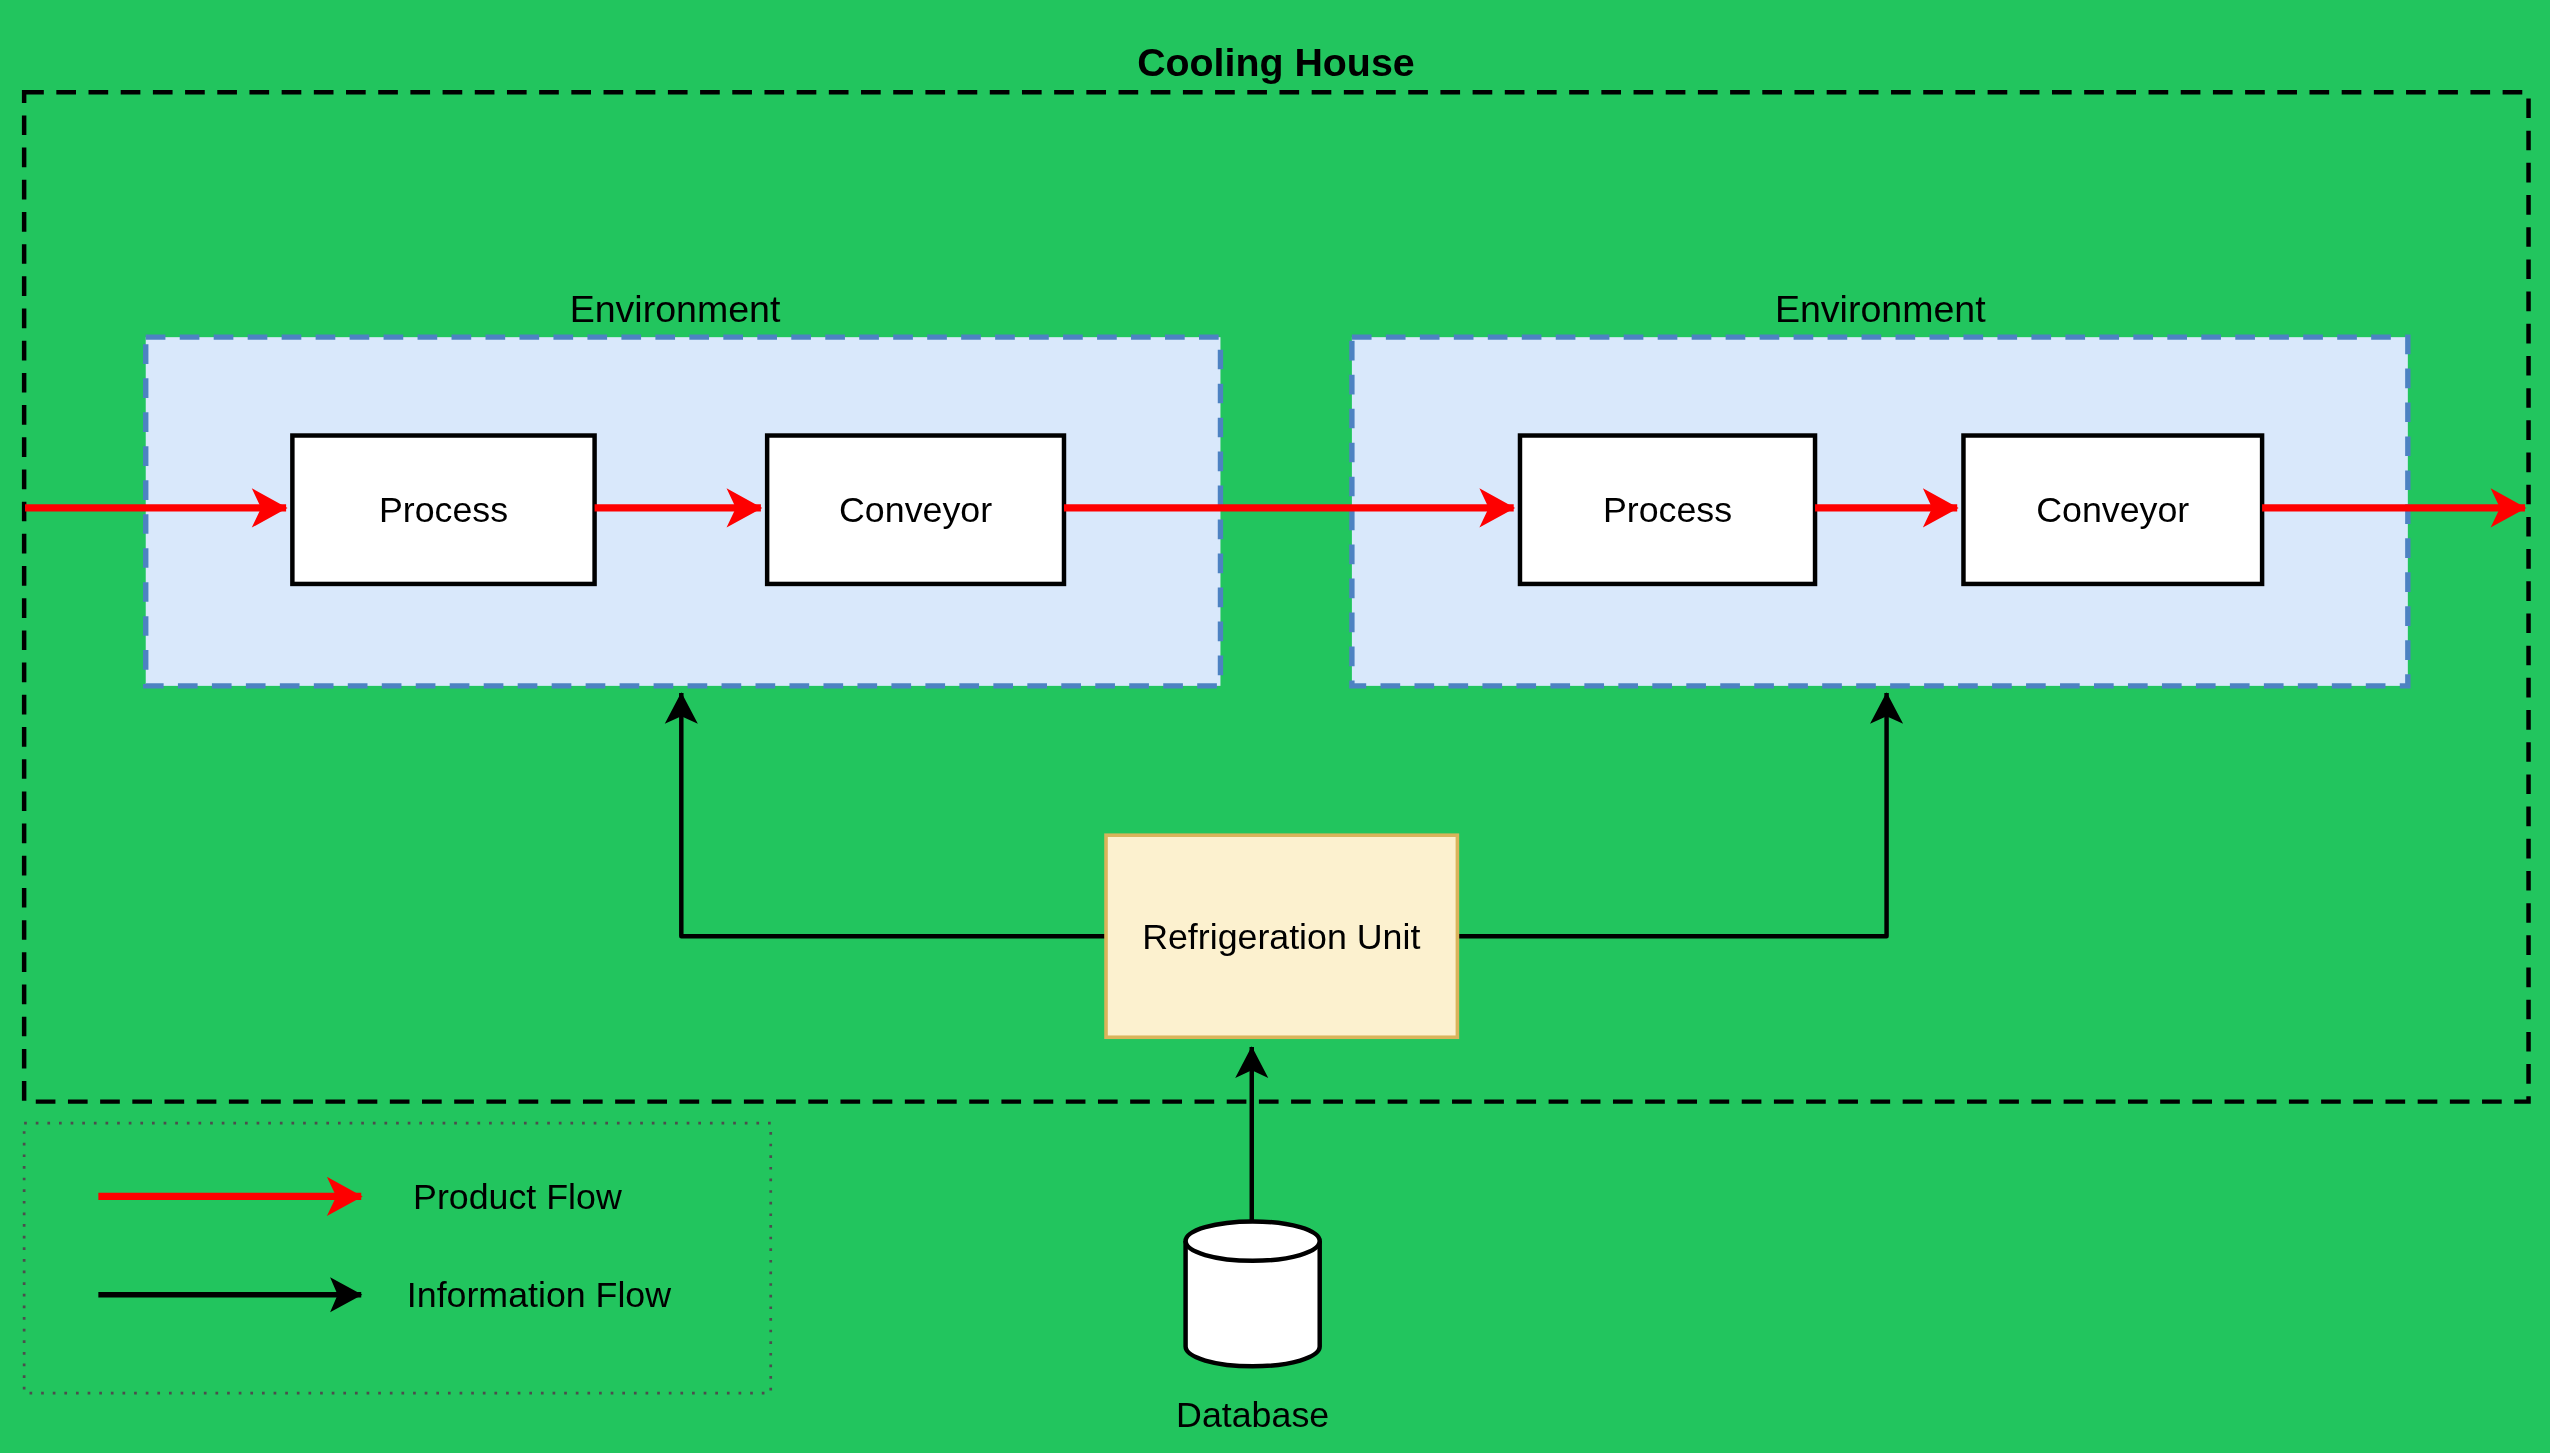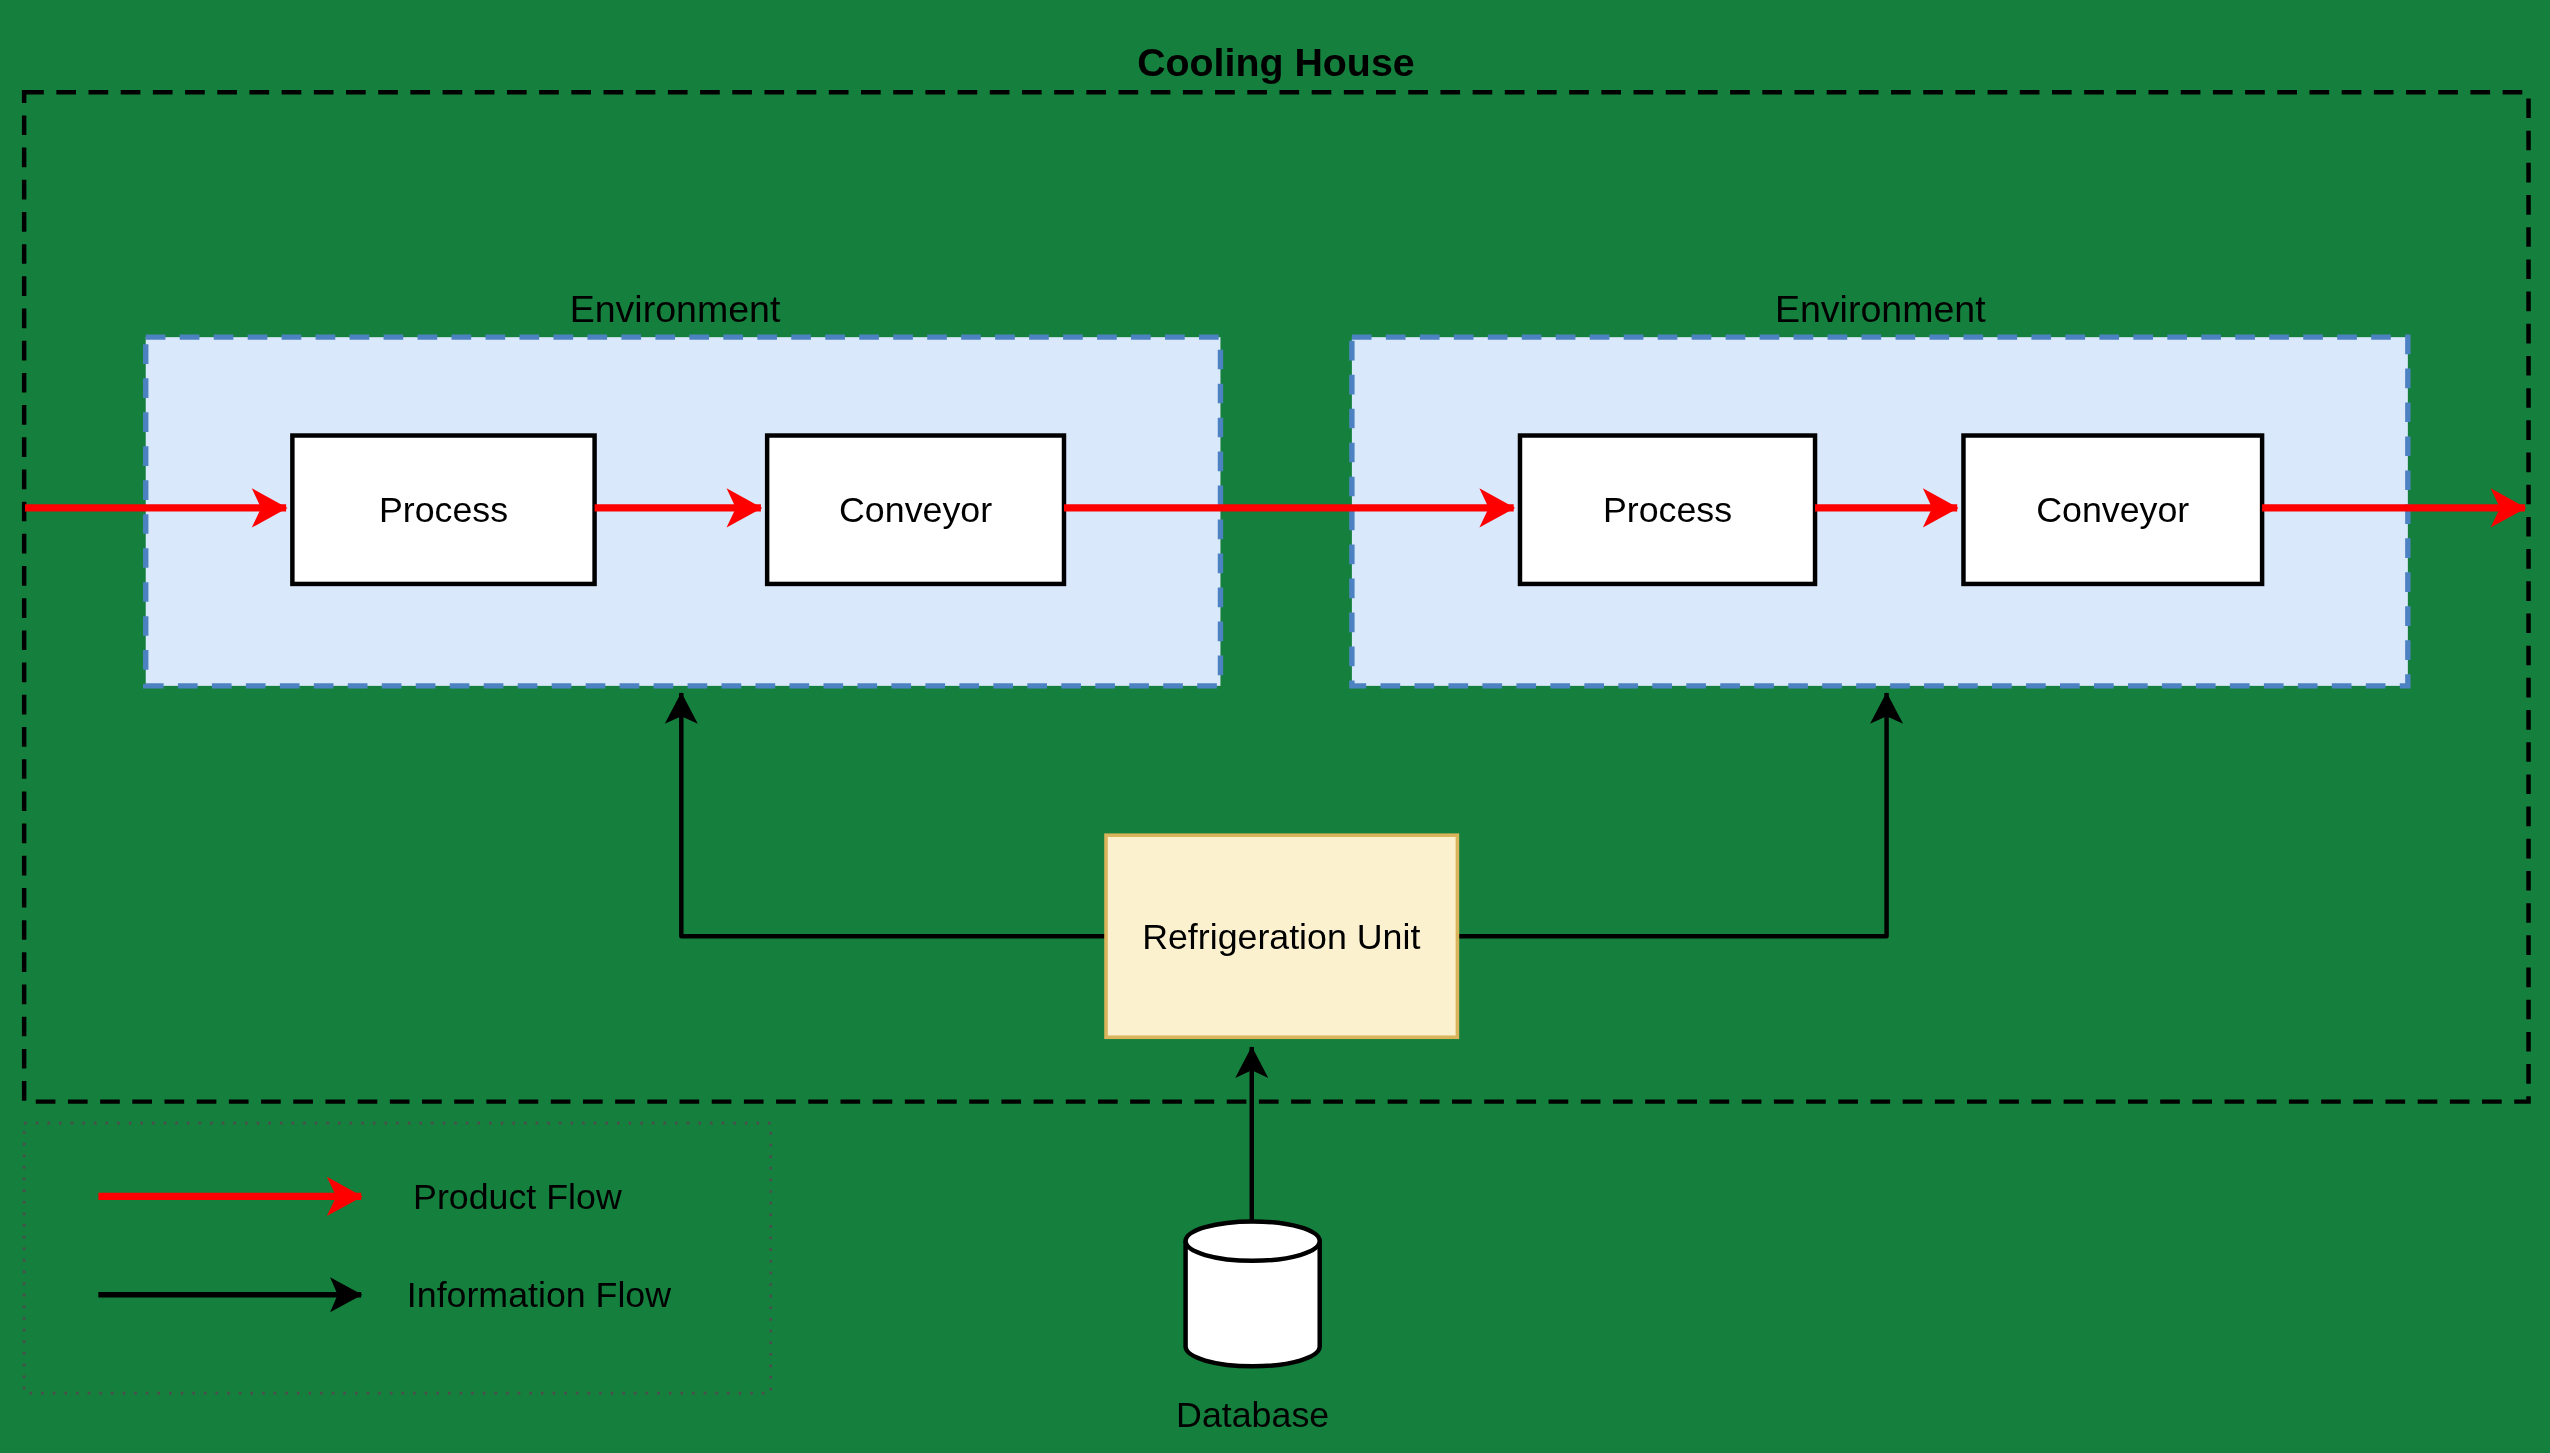--- a/index.html
+++ b/index.html
@@ -1,20 +1,20 @@
 <!DOCTYPE html>
 <html style="font-size:14.3px"><head>
 <meta charset="utf-8">
 <style>
   html, body { margin: 0; padding: 0; background: #ffffff; }
   .stage {
     position: relative;
     width: 2550px;
     height: 1454px;
-    background: #15803d;
+    background: #22c55e;
     font-family: "Liberation Sans", sans-serif;
   }
   svg { display: block; }
   text {
     font-family: "Liberation Sans", sans-serif;
     fill: #000000;
   }
   .node-label   { font-size: 40px; }
   .env-label    { font-size: 42px; }
   .title-label  { font-size: 44px; font-weight: bold; }

